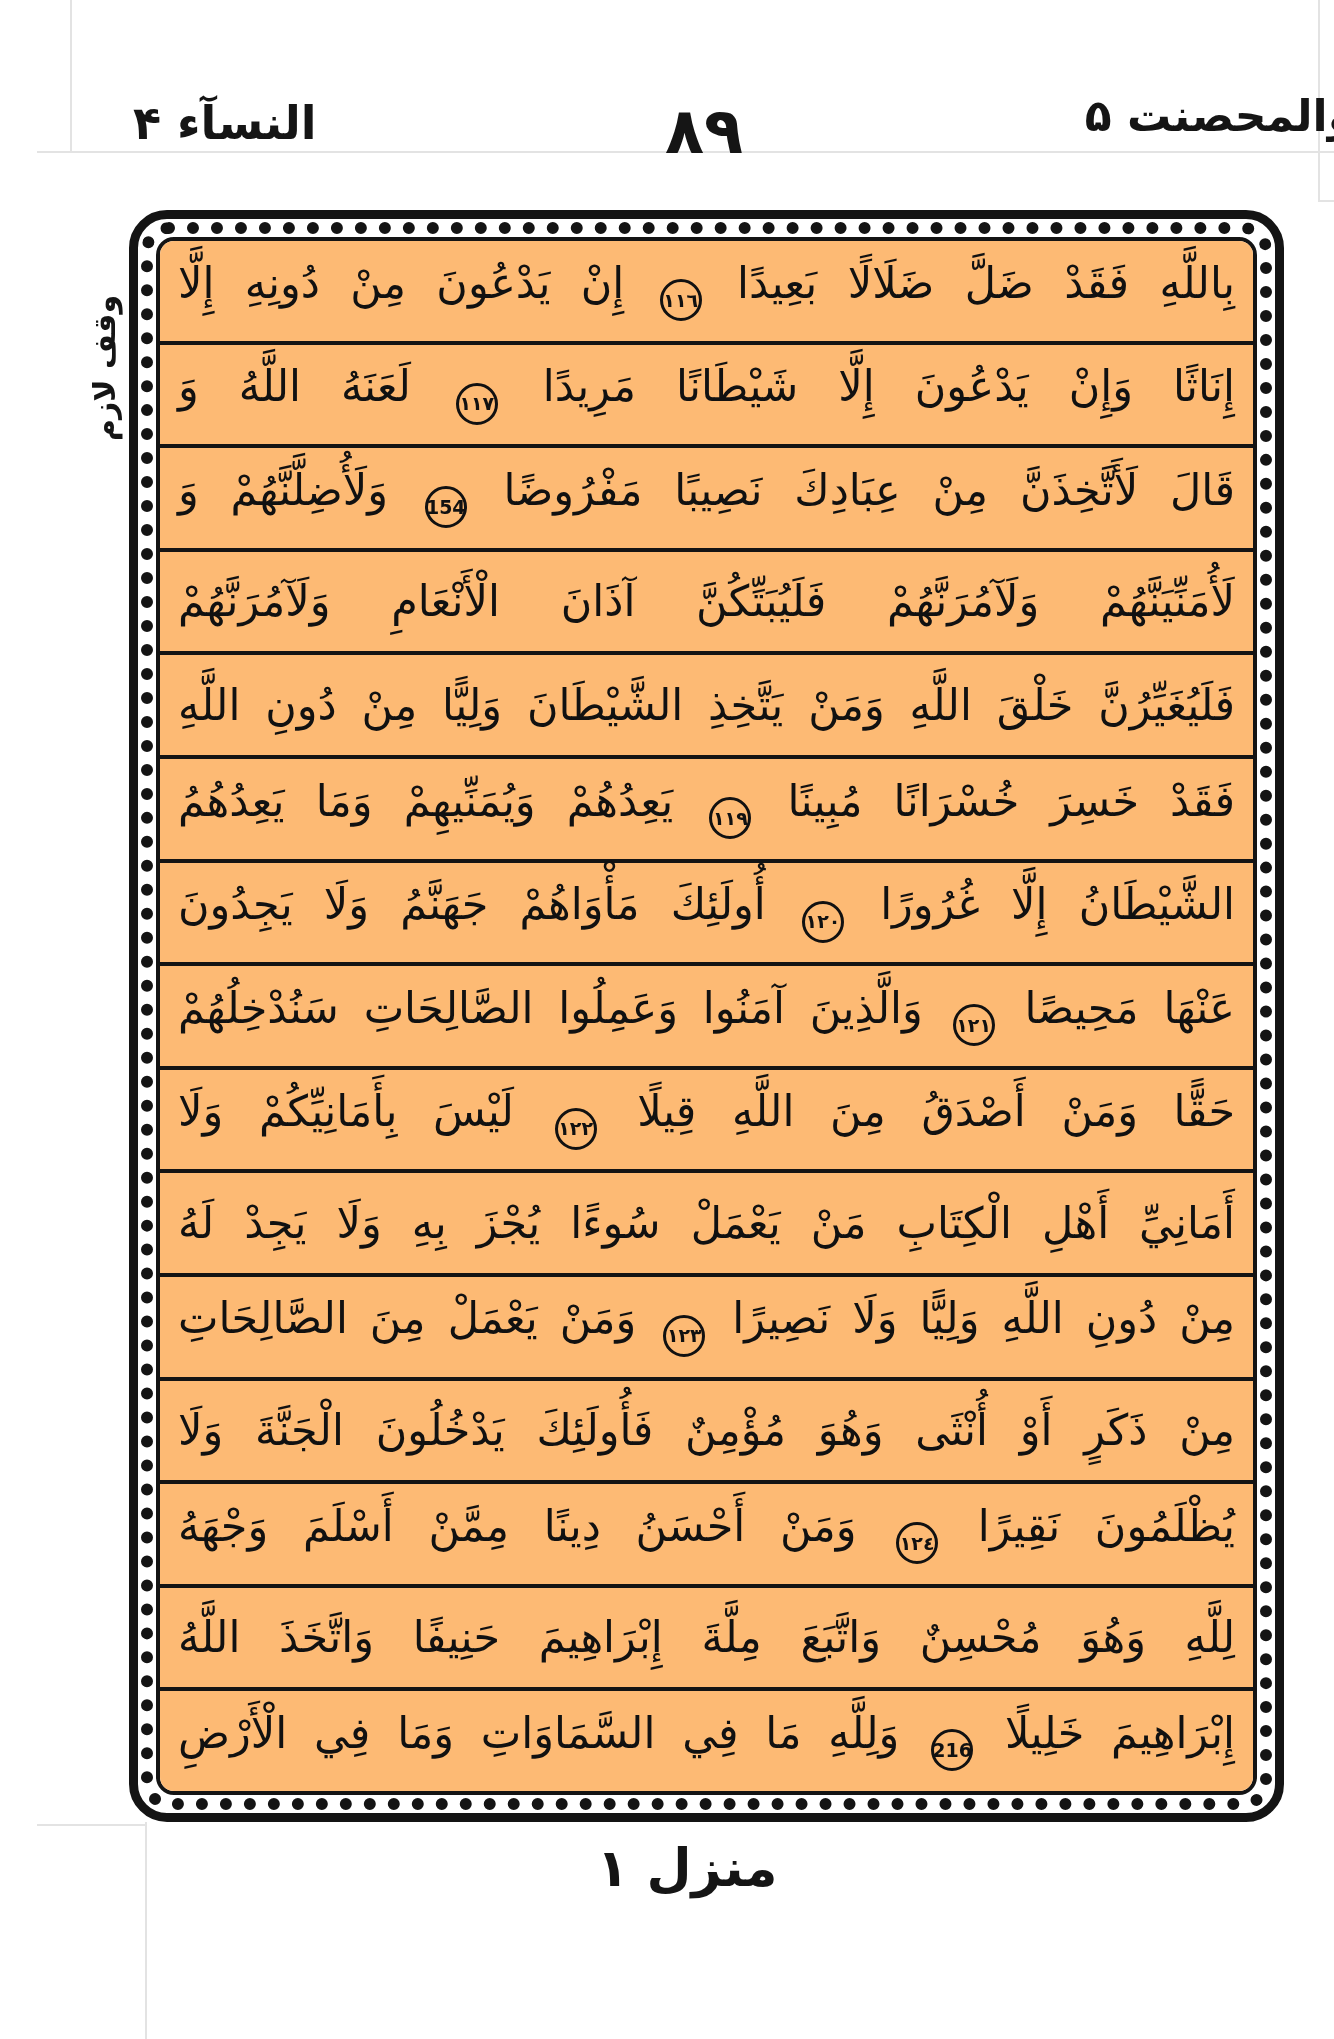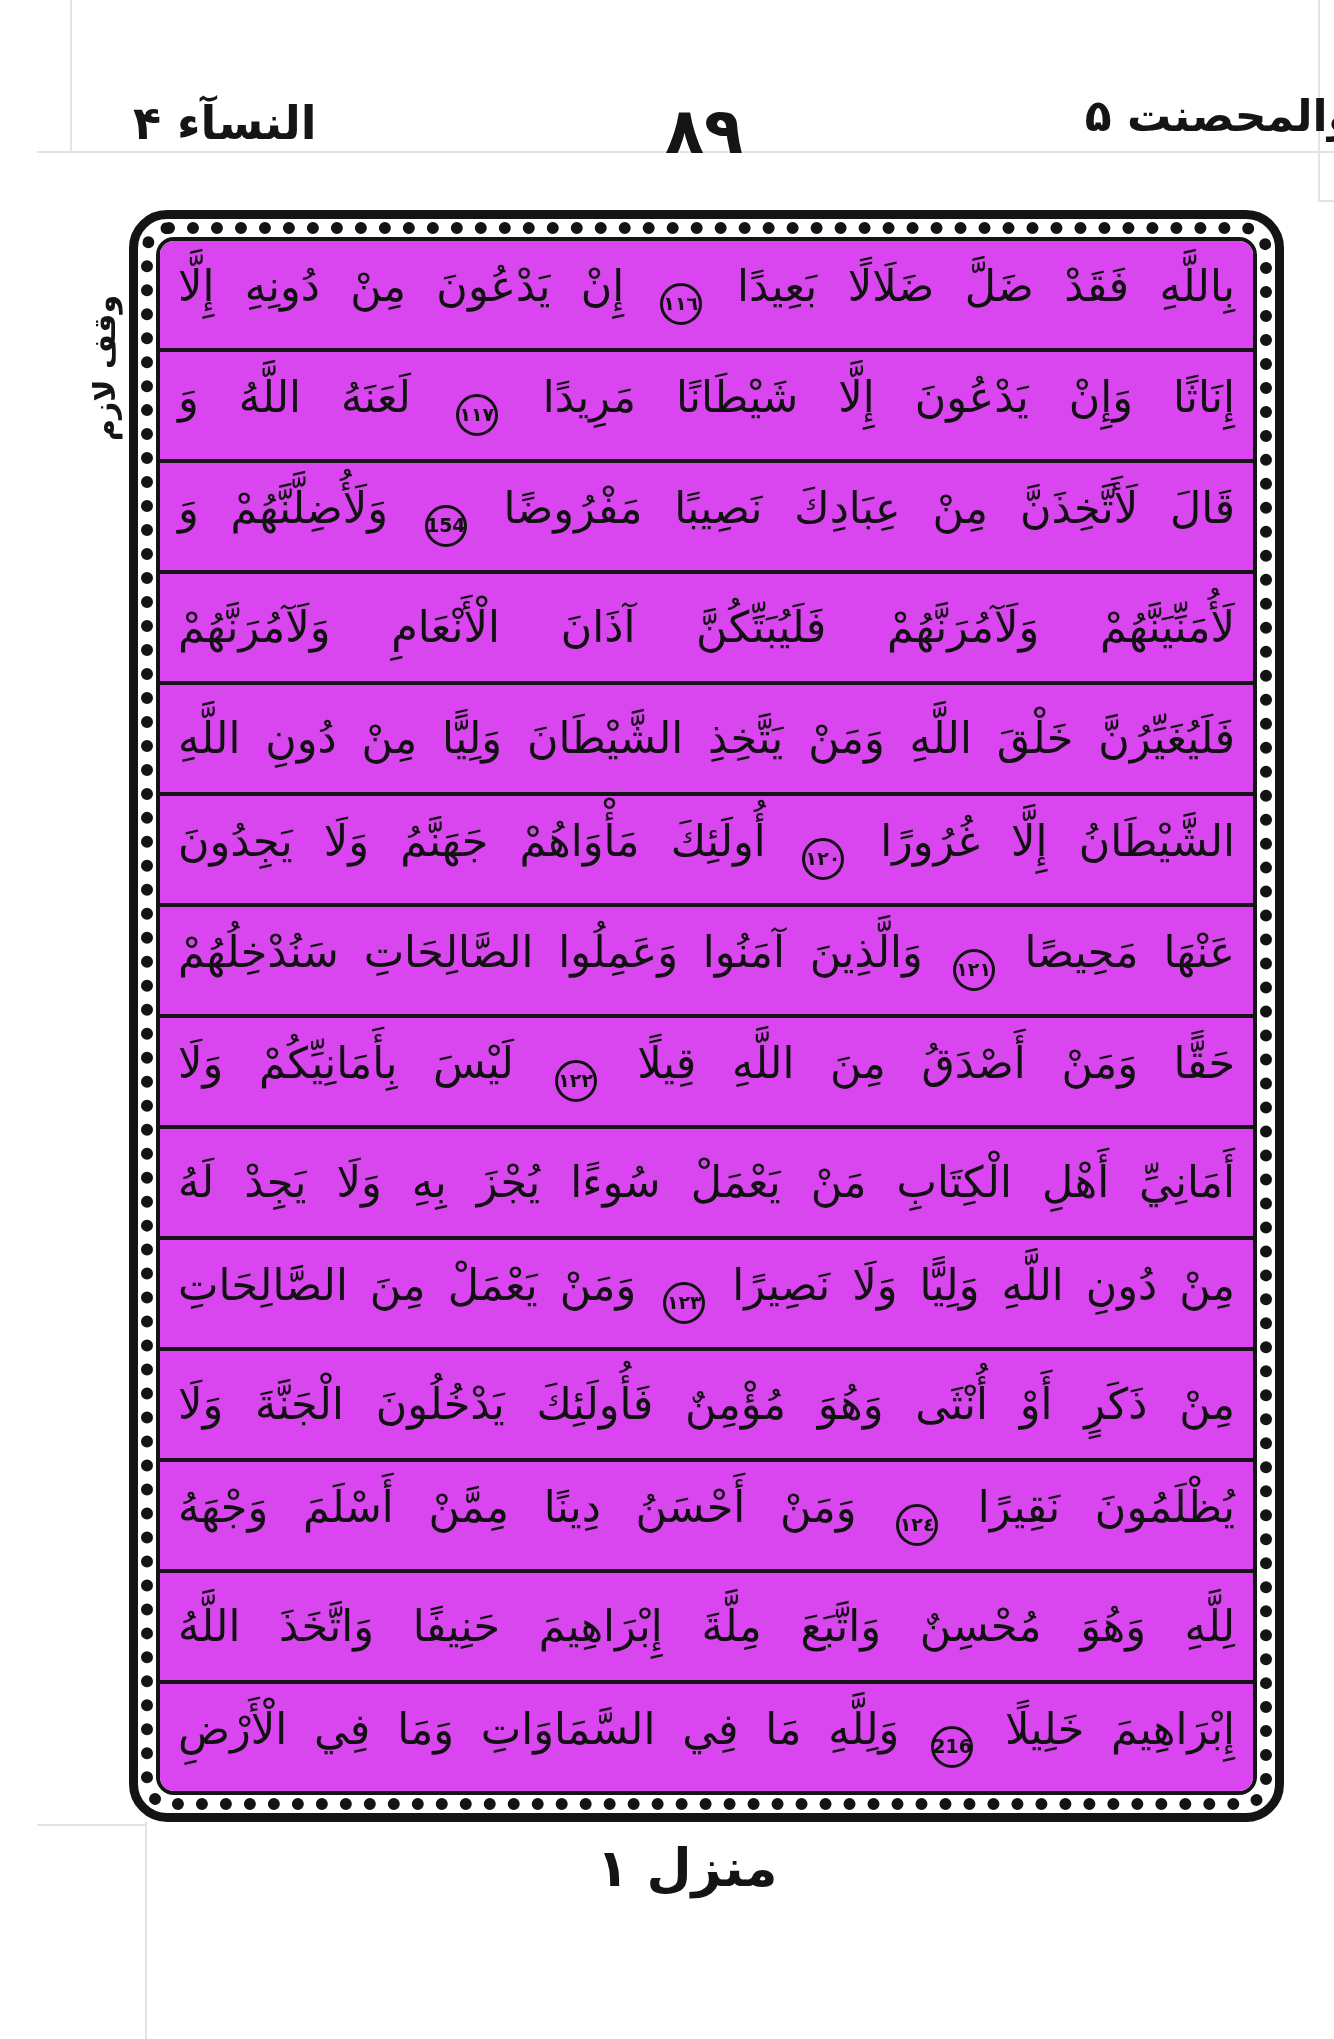--- a/index.html
+++ b/index.html
@@ -37,21 +37,21 @@
     width:100%;height:100%;box-sizing:border-box;
     border:12px dotted #141414;border-radius:28px;padding:3px;
   }
   .frame-inner{
     width:100%;height:100%;box-sizing:border-box;
     border:4px solid #141414;border-radius:18px;overflow:hidden;
     display:flex;flex-direction:column;background:#ffffff;
   }
   .quran-line{
     flex:1 1 0;min-height:0;display:flex;align-items:center;
-    border-bottom:4px solid #141414;background:#d946ef;
+    border-bottom:4px solid #141414;background:#fdba74;
   }
   .quran-line:last-child{border-bottom:none;}
   .line-text{
     width:100%;direction:rtl;text-align:justify;text-align-last:justify;
     font-size:43px;line-height:1.05;color:#111111;padding:0 18px;
   }
   .ayah-marker{
     display:inline-flex;align-items:center;justify-content:center;
     width:42px;height:42px;box-sizing:border-box;border:3px solid #111111;
     border-radius:50%;font-size:19px;font-weight:bold;line-height:1;
@@ -94,20 +94,23 @@
           <div class="quran-line">
             <div class="line-text">قَالَ لَأَتَّخِذَنَّ مِنْ عِبَادِكَ نَصِيبًا مَفْرُوضًا <span class="ayah-marker">154</span> وَلَأُضِلَّنَّهُمْ وَ</div>
           </div>
           <div class="quran-line">
             <div class="line-text">لَأُمَنِّيَنَّهُمْ وَلَآمُرَنَّهُمْ فَلَيُبَتِّكُنَّ آذَانَ الْأَنْعَامِ وَلَآمُرَنَّهُمْ</div>
           </div>
           <div class="quran-line">
             <div class="line-text">فَلَيُغَيِّرُنَّ خَلْقَ اللَّهِ وَمَنْ يَتَّخِذِ الشَّيْطَانَ وَلِيًّا مِنْ دُونِ اللَّهِ</div>
           </div>
           <div class="quran-line">
+            <div class="line-text">فَقَدْ خَسِرَ خُسْرَانًا مُبِينًا <span class="ayah-marker">١١٩</span> يَعِدُهُمْ وَيُمَنِّيهِمْ وَمَا يَعِدُهُمُ</div>
+          </div>
+          <div class="quran-line">
             <div class="line-text">الشَّيْطَانُ إِلَّا غُرُورًا <span class="ayah-marker">١٢٠</span> أُولَئِكَ مَأْوَاهُمْ جَهَنَّمُ وَلَا يَجِدُونَ</div>
           </div>
           <div class="quran-line">
             <div class="line-text">عَنْهَا مَحِيصًا <span class="ayah-marker">١٢١</span> وَالَّذِينَ آمَنُوا وَعَمِلُوا الصَّالِحَاتِ سَنُدْخِلُهُمْ</div>
           </div>
           <div class="quran-line">
             <div class="line-text">حَقًّا وَمَنْ أَصْدَقُ مِنَ اللَّهِ قِيلًا <span class="ayah-marker">١٢٢</span> لَيْسَ بِأَمَانِيِّكُمْ وَلَا</div>
           </div>
           <div class="quran-line">
             <div class="line-text">أَمَانِيِّ أَهْلِ الْكِتَابِ مَنْ يَعْمَلْ سُوءًا يُجْزَ بِهِ وَلَا يَجِدْ لَهُ</div>

